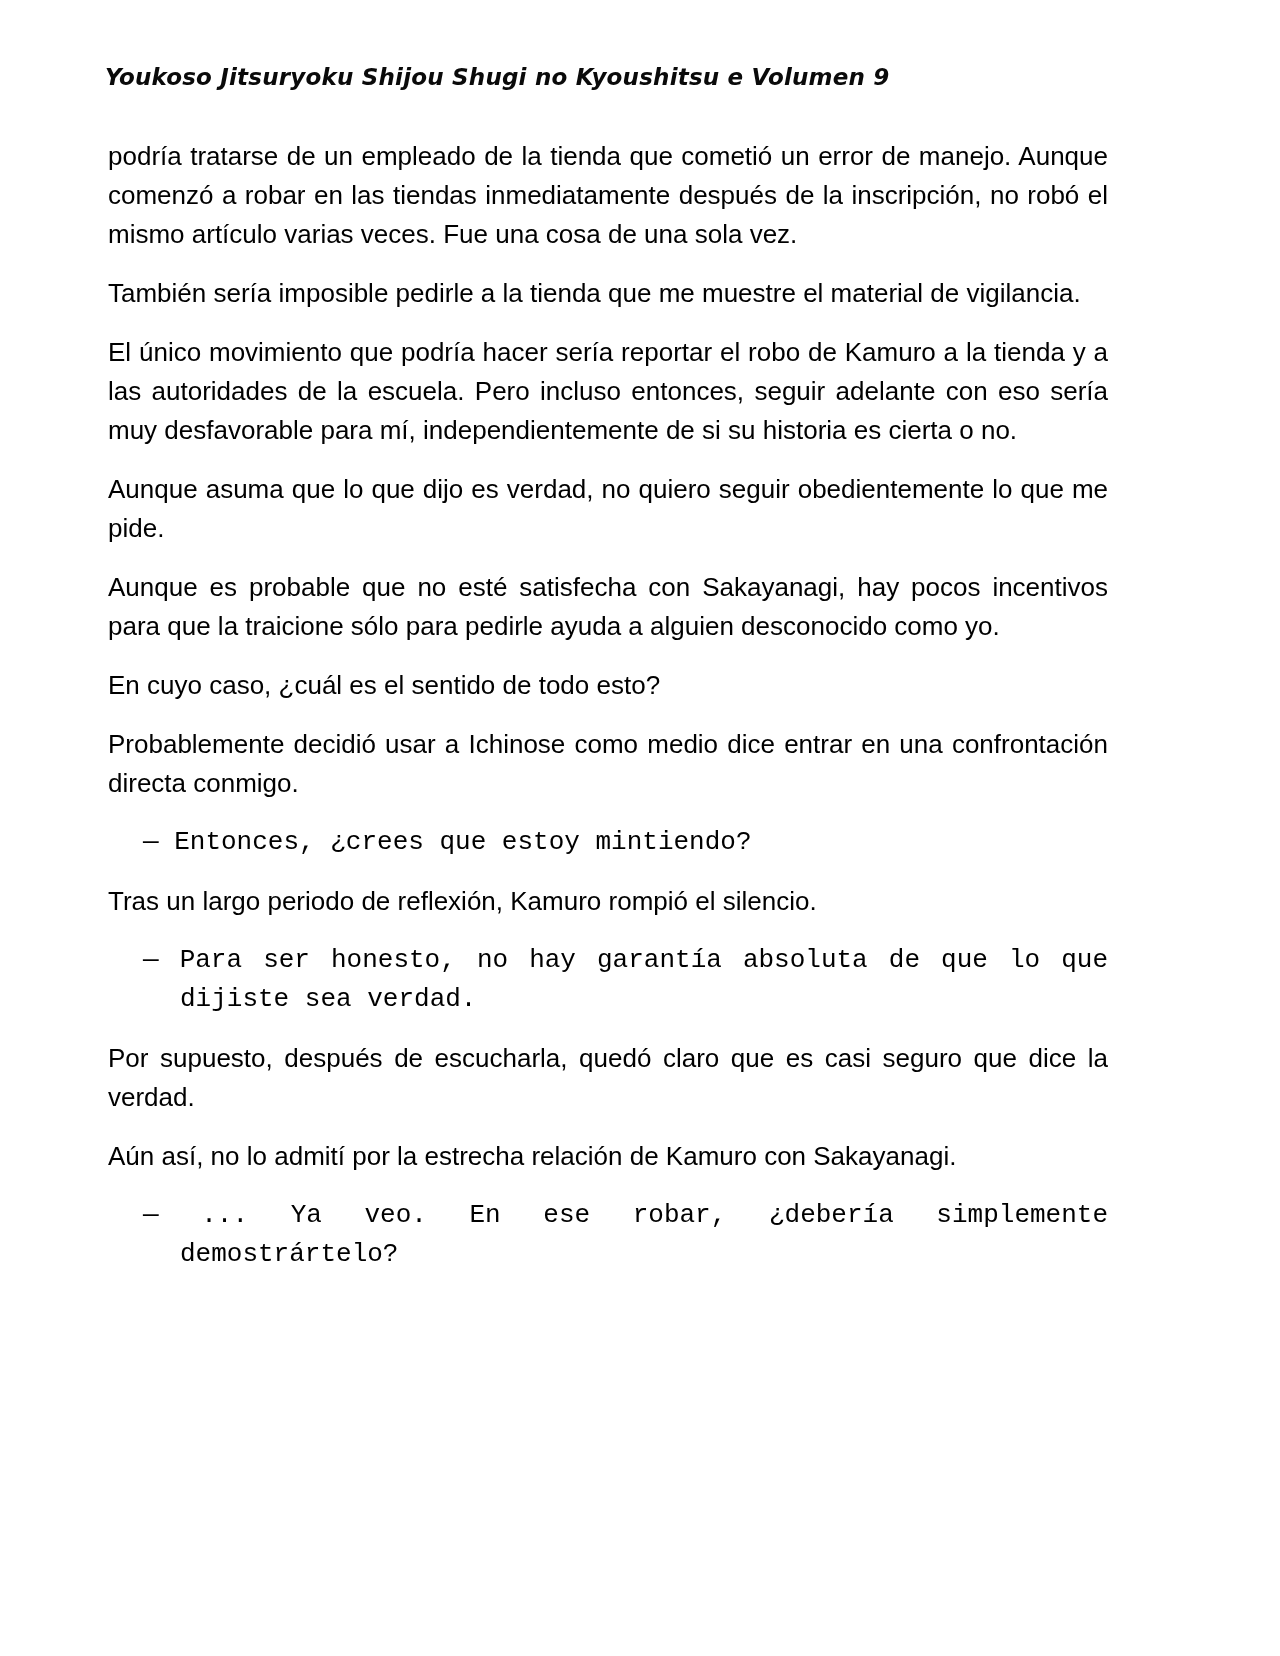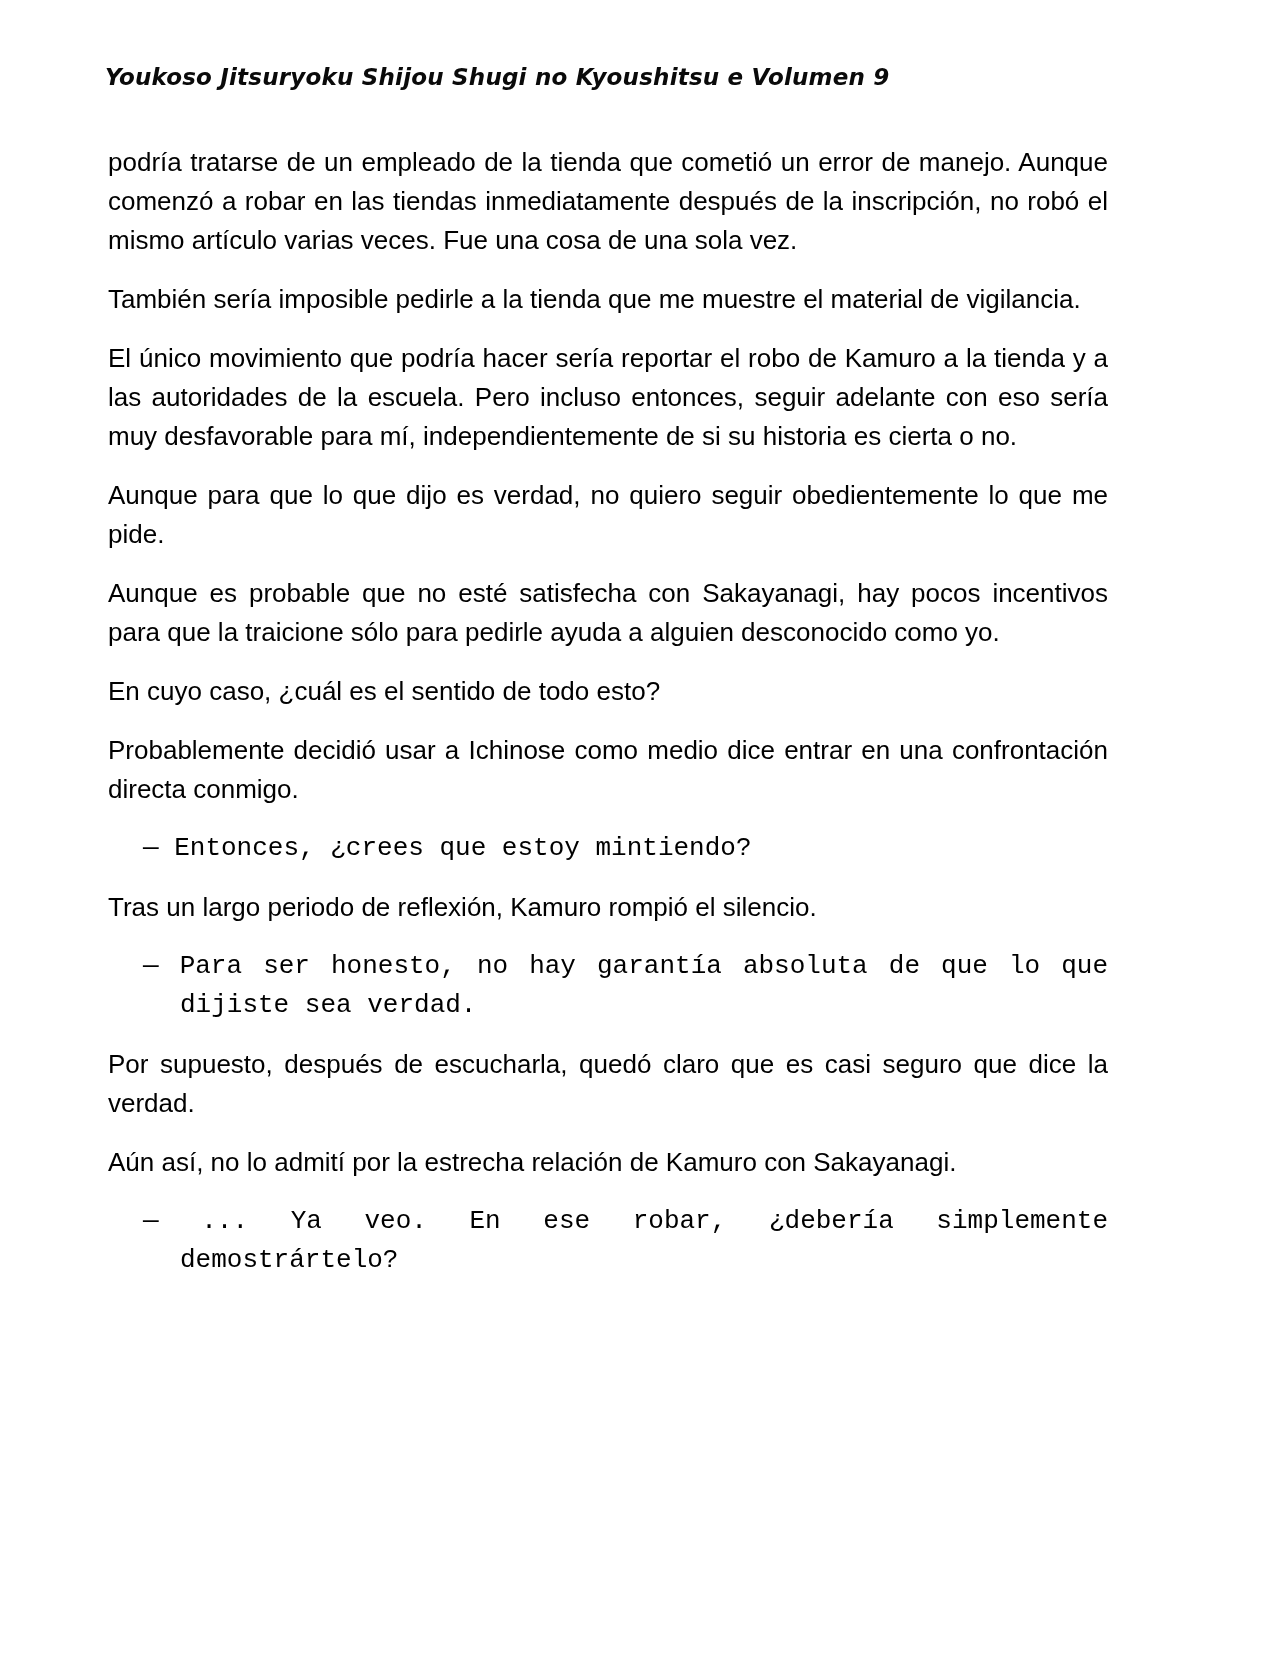--- a/index.html
+++ b/index.html
@@ -27,21 +27,20 @@
     font-size: 23px;
     letter-spacing: 0.2px;
     color: #0a0a0a;
     white-space: nowrap;
   }
   .content {
     position: absolute;
     top: 137px;
     left: 108px;
     width: 1000px;
-    margin-top: 6px;
   }
   .content p {
     margin: 0 0 20px 0;
     font-size: 26px;
     line-height: 39px;
     text-align: justify;
     color: #000000;
   }
   .content p.dialogue {
     padding-left: 72px;
@@ -79,21 +78,21 @@
 <body>
 
 <div class="page">
 
   <div class="header-title">Youkoso Jitsuryoku Shijou Shugi no Kyoushitsu e Volumen 9</div>
 
   <main class="content">
     <p class="normal">podría tratarse de un empleado de la tienda que cometió un error de manejo. Aunque comenzó a robar en las tiendas inmediatamente después de la inscripción, no robó el mismo artículo varias veces. Fue una cosa de una sola vez.</p>
     <p class="normal">También sería imposible pedirle a la tienda que me muestre el material de vigilancia.</p>
     <p class="normal">El único movimiento que podría hacer sería reportar el robo de Kamuro a la tienda y a las autoridades de la escuela. Pero incluso entonces, seguir adelante con eso sería muy desfavorable para mí, independientemente de si su historia es cierta o no.</p>
-    <p class="normal">Aunque para que lo que dijo es verdad, no quiero seguir obedientemente lo que me pide.</p>
+    <p class="normal">Aunque asuma que lo que dijo es verdad, no quiero seguir obedientemente lo que me pide.</p>
     <p class="normal">Aunque es probable que no esté satisfecha con Sakayanagi, hay pocos incentivos para que la traicione sólo para pedirle ayuda a alguien desconocido como yo.</p>
     <p class="normal">En cuyo caso, ¿cuál es el sentido de todo esto?</p>
     <p class="normal">Probablemente decidió usar a Ichinose como medio dice entrar en una confrontación directa conmigo.</p>
     <p class="dialogue">— Entonces, ¿crees que estoy mintiendo?</p>
     <p class="normal">Tras un largo periodo de reflexión, Kamuro rompió el silencio.</p>
     <p class="dialogue">— Para ser honesto, no hay garantía absoluta de que lo que dijiste sea verdad.</p>
     <p class="normal">Por supuesto, después de escucharla, quedó claro que es casi seguro que dice la verdad.</p>
     <p class="normal">Aún así, no lo admití por la estrecha relación de Kamuro con Sakayanagi.</p>
     <p class="dialogue">— ... Ya veo. En ese robar, ¿debería simplemente demostrártelo?</p>
   </main>

